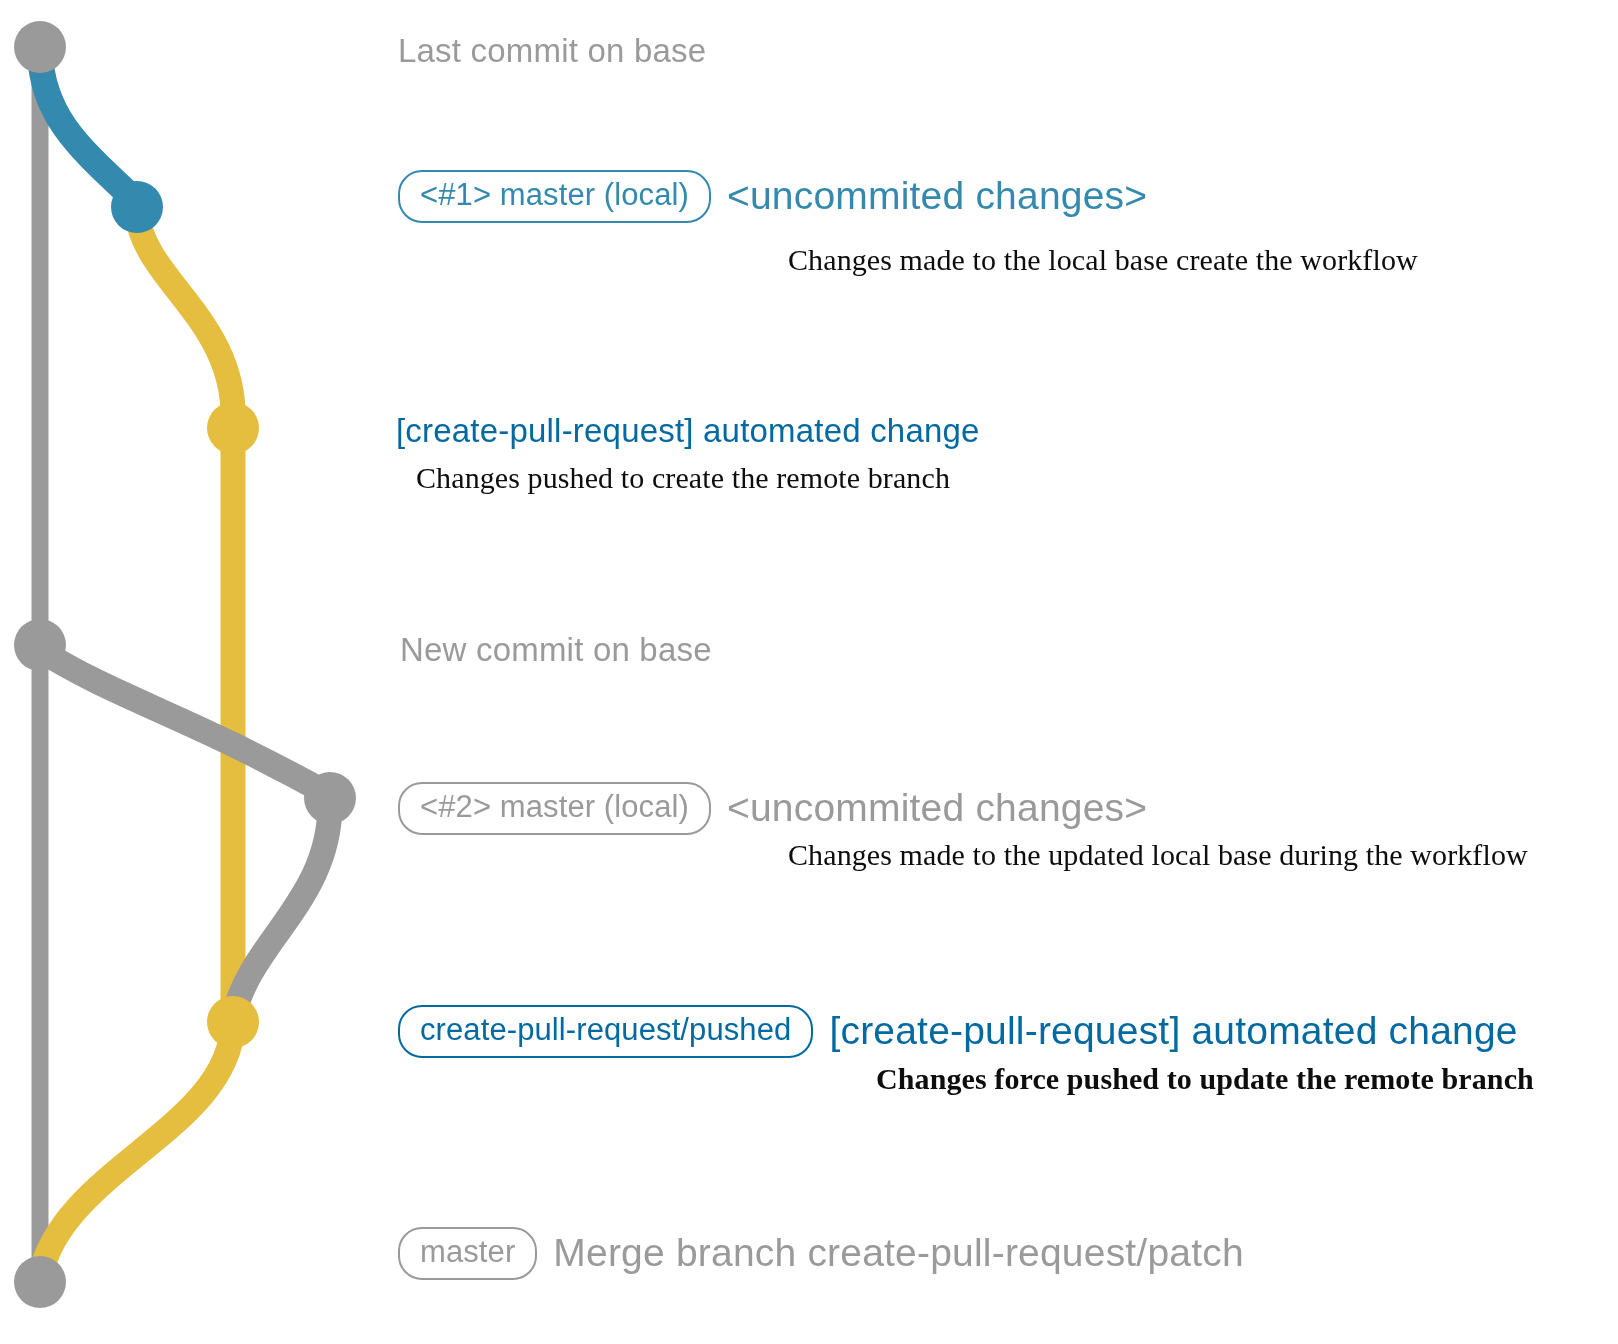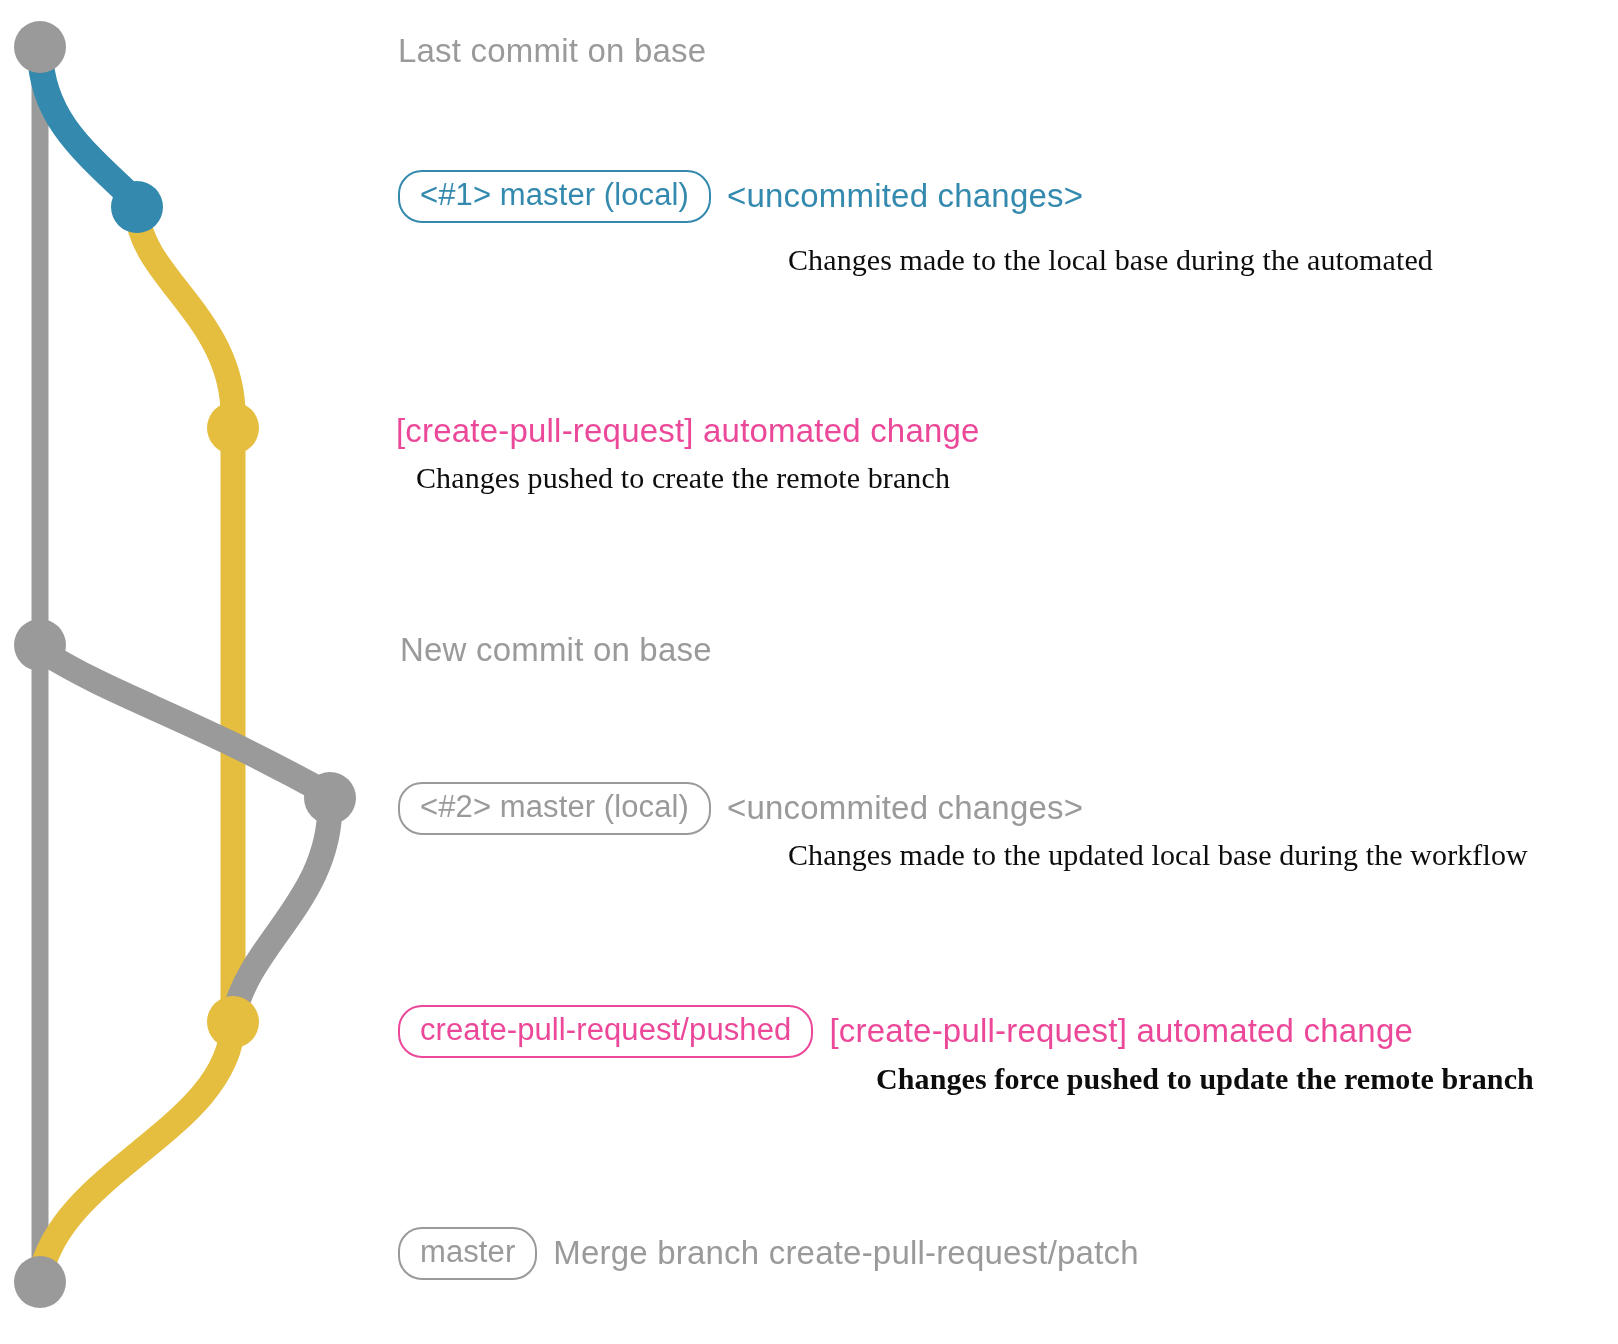--- a/index.html
+++ b/index.html
@@ -56,38 +56,38 @@
     font-family: "Liberation Sans", sans-serif;
     font-size: 31px;
     font-weight: 400;
     line-height: 1.05;
     letter-spacing: 0.1px;
     box-sizing: border-box;
   }
 
   .subject {
     font-family: "Liberation Sans", sans-serif;
-    font-size: 33px;
+    font-size: 39px;
     font-weight: 400;
     letter-spacing: 0.2px;
     margin-left: 16px;
   }
 
   .desc {
     position: absolute;
     font-family: "Liberation Serif", serif;
     font-size: 30px;
     font-weight: 400;
     color: #0d0d0d;
     white-space: nowrap;
     letter-spacing: 0.1px;
   }
 
   .c-blue   { color: #3389ae; }
-  .c-yellow { color: #ec4899; }
+  .c-yellow { color: #0369a1; }
   .c-gray   { color: #9a9a9a; }
 </style>
 </head>
 <body>
 
 <svg id="graph-layer" viewBox="0 0 1618 1344" width="1618" height="1344">
 
   <path d="M 40 40 L 40 652" stroke="#9a9a9a" stroke-width="17" fill="none" stroke-linecap="butt"></path>
 
   <path d="M 40 640 L 40 1288" stroke="#9a9a9a" stroke-width="17" fill="none" stroke-linecap="butt"></path>
@@ -116,21 +116,21 @@
 <div id="label-layer">
 
   <div class="row" style="left:398px; top:32px;">
     <span class="heading-text c-gray">Last commit on base</span>
   </div>
 
   <div class="row" style="left:398px; top:170px;">
     <span class="badge c-blue">&lt;#1&gt; master (local)</span>
     <span class="subject c-blue">&lt;uncommited changes&gt;</span>
   </div>
-  <div class="desc" style="left:788px; top:243px;">Changes made to the local base during the automated</div>
+  <div class="desc" style="left:788px; top:243px;">Changes made to the local base create the workflow</div>
 
   <div class="row" style="left:396px; top:412px;">
     <span class="heading-text c-yellow">[create-pull-request] automated change</span>
   </div>
   <div class="desc" style="left:416px; top:461px;">Changes pushed to create the remote branch</div>
 
   <div class="row" style="left:400px; top:631px;">
     <span class="heading-text c-gray">New commit on base</span>
   </div>
 

